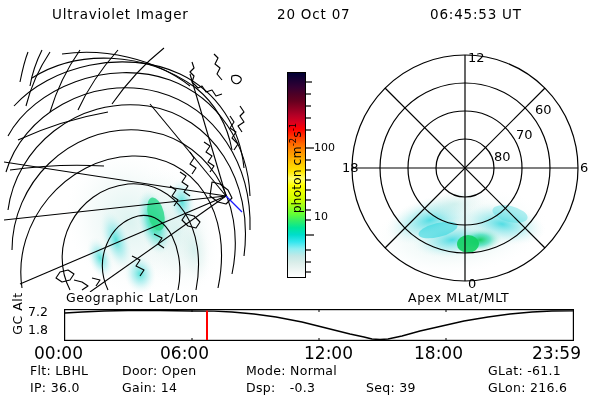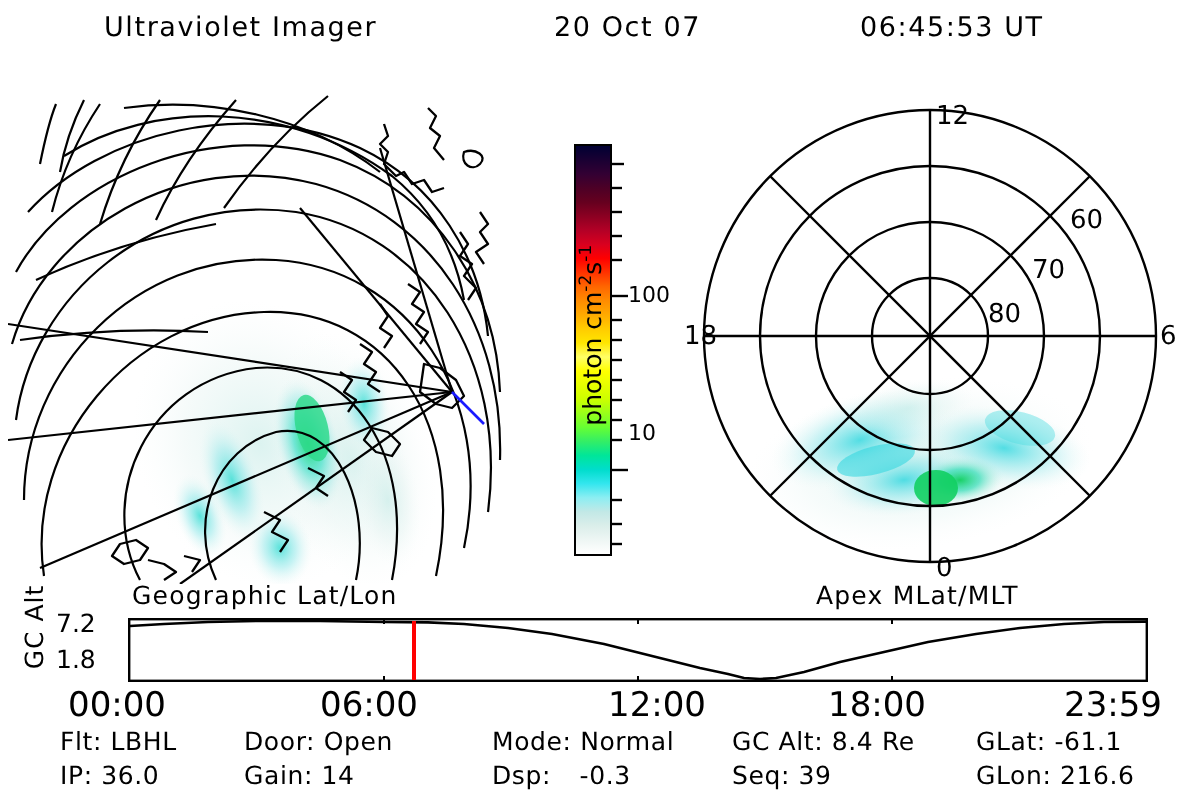--- a/index.html
+++ b/index.html
@@ -290,24 +290,20 @@
       <span>LBHL</span>
     </div>
     <div class="status-cell srow0 c1">
       <span>Door:</span>
       <span>Open</span>
     </div>
     <div class="status-cell srow0 c2">
       <span>Mode:</span>
       <span>Normal</span>
     </div>
-    <div class="status-cell srow0 c3">
-      <span>GC Alt:</span>
-      <span>8.4 Re</span>
-    </div>
     <div class="status-cell srow0 c4">
       <span>GLat:</span>
       <span>-61.1</span>
     </div>
 
     <div class="status-cell srow1 c0">
       <span>IP:</span>
       <span>36.0</span>
     </div>
     <div class="status-cell srow1 c1">

